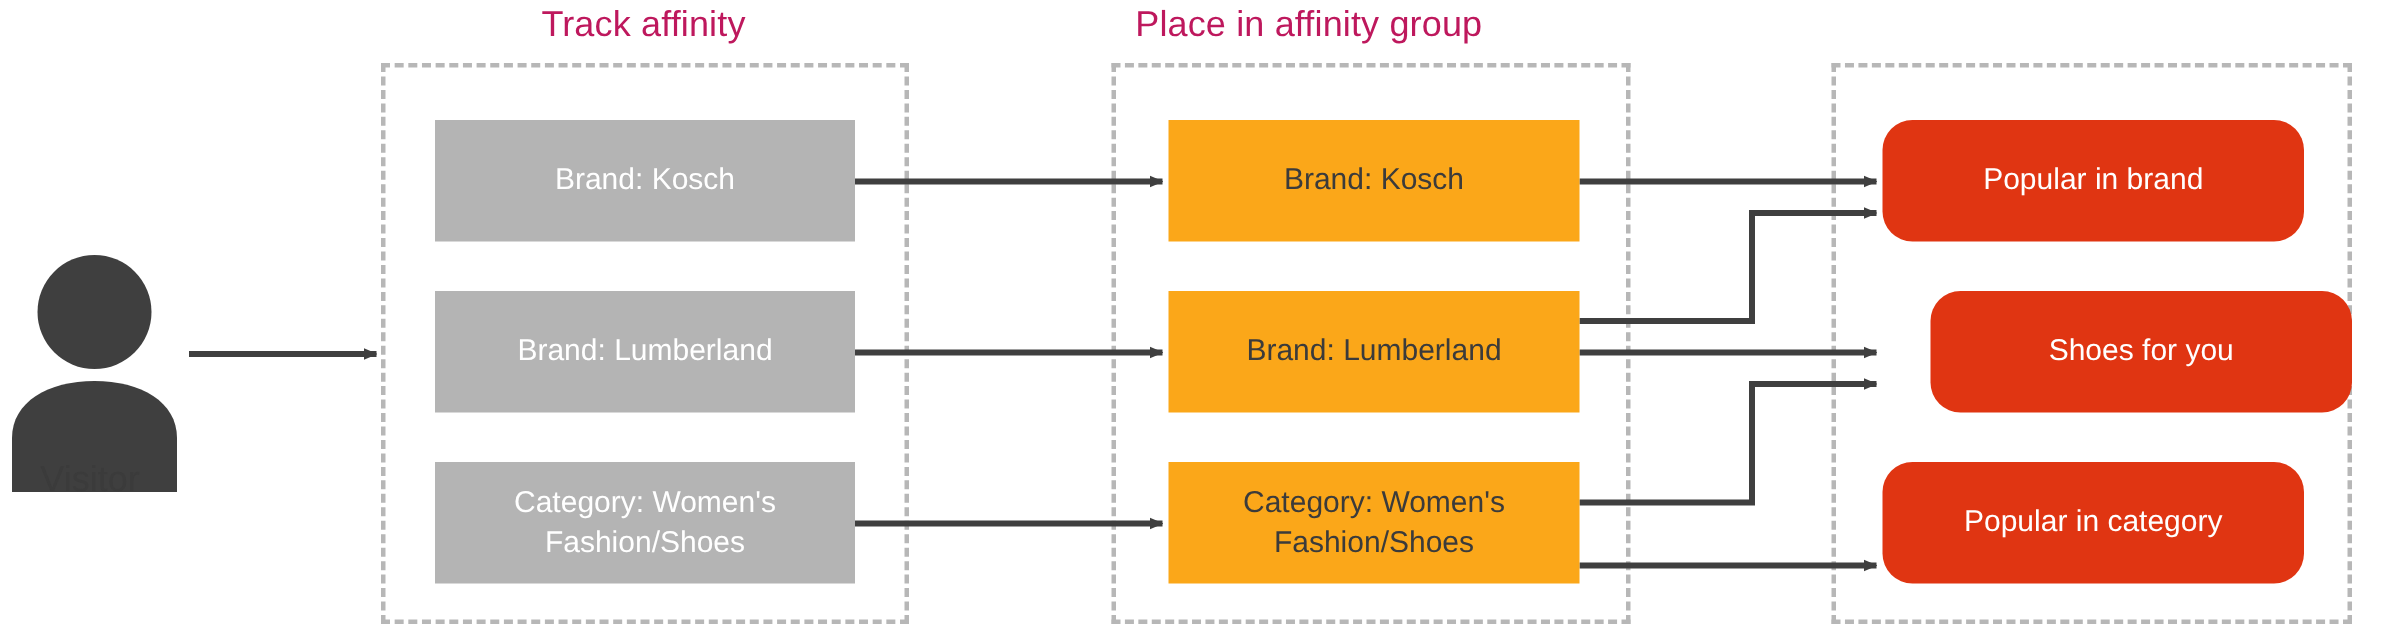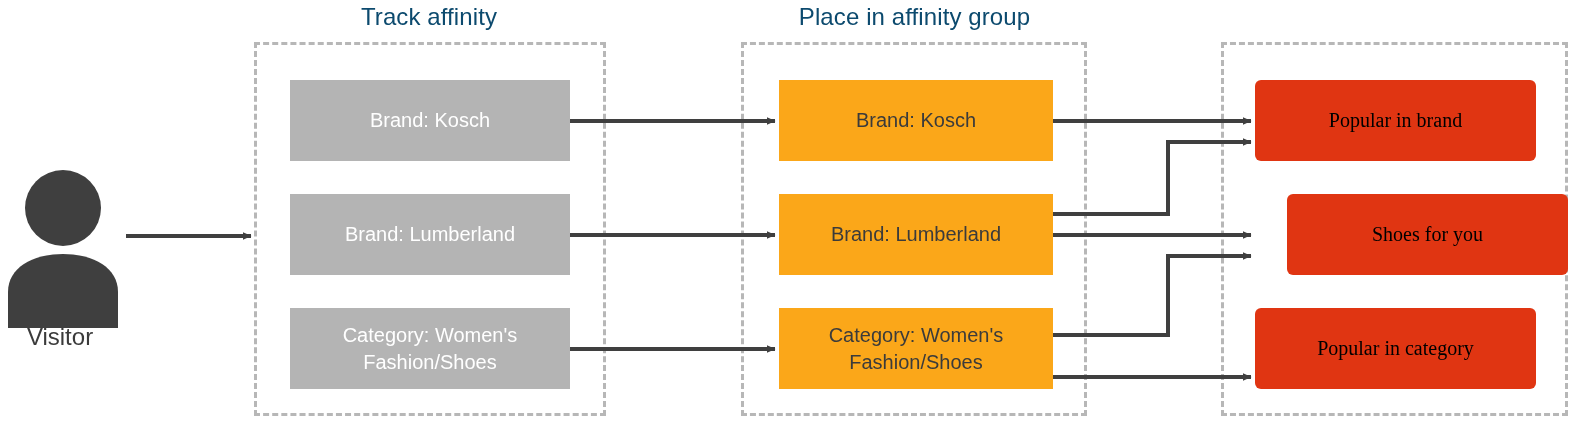--- a/index.html
+++ b/index.html
@@ -14,28 +14,28 @@
   #stage {
     position: relative;
     width: 1588px;
     height: 426px;
     background: #ffffff;
     overflow: hidden;
   }
   .col-title {
     position: absolute;
     font-size: 24px;
-    color: #0c4a6e;
+    color: #be185d;
     text-align: center;
     white-space: nowrap;
     letter-spacing: 0.1px;
     line-height: 30px;
   }
   #title-track   { left: 253px;  top: 2px; width: 352px; }
-  #title-place   { left: 742px;  top: 2px; width: 345px; }
+  #title-place   { left: 700px;  top: 2px; width: 345px; }
   #title-display { left: 1222px; top: 2px; width: 346px; }
 
   .group-frame {
     position: absolute;
     border: 3px dashed #b7b7b7;
     box-sizing: border-box;
     background: transparent;
   }
   #frame-track   { left: 254px;  top: 42px; width: 352px; height: 374px; }
   #frame-place   { left: 741px;  top: 42px; width: 346px; height: 374px; }
@@ -55,23 +55,22 @@
   .node.gray {
     background: #b4b4b4;
     color: #ffffff;
   }
   .node.orange {
     background: #fba719;
     color: #3b3b3b;
   }
   .node.red {
     background: #e03512;
-    color: #000000;
-    border-radius: 6px;
-    font-family: Liberation Serif, serif;
+    color: #ffffff;
+    border-radius: 20px;
   }
 
   
   #n-track-0 { left: 290px; top: 80px;  width: 280px; height: 81px; }
   #n-track-1 { left: 290px; top: 194px; width: 280px; height: 81px; }
   #n-track-2 { left: 290px; top: 308px; width: 280px; height: 81px; }
 
   
   #n-place-0 { left: 779px; top: 80px;  width: 274px; height: 81px; }
   #n-place-1 { left: 779px; top: 194px; width: 274px; height: 81px; }
@@ -91,21 +90,20 @@
     height: 160px;
   }
   #visitor-label {
     position: absolute;
     left: 0;
     top: 306px;
     width: 120px;
     text-align: center;
     font-size: 24px;
     color: #3b3b3b;
-    margin-top: 17px;
   }
 
   #wires {
     position: absolute;
     left: 0;
     top: 0;
     width: 1588px;
     height: 426px;
     pointer-events: none;
   }

